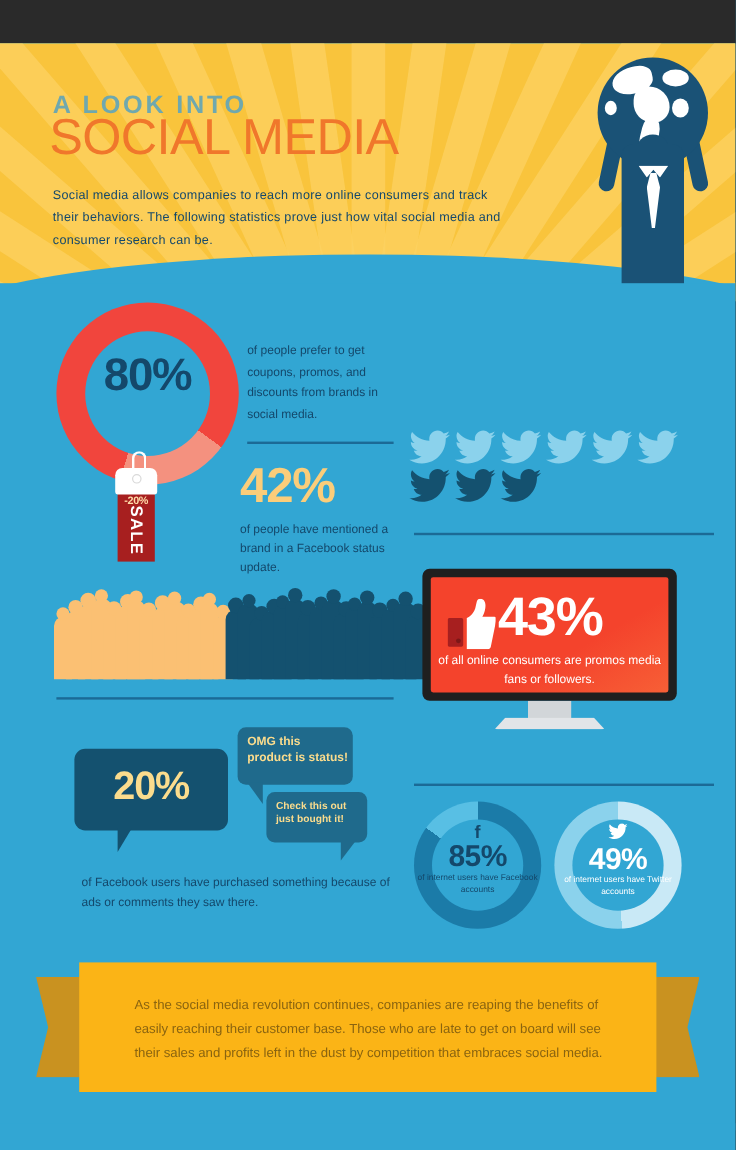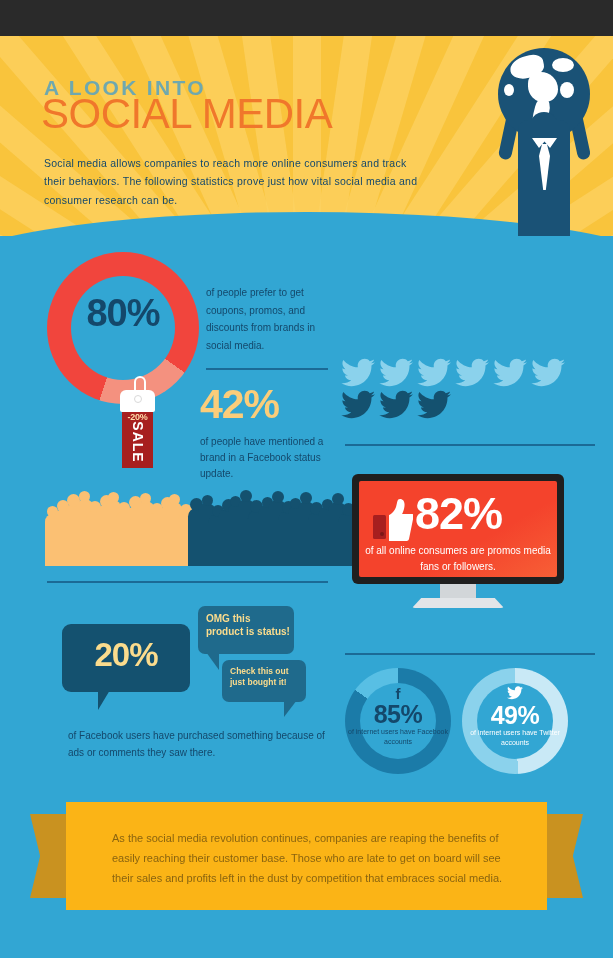--- a/index.html
+++ b/index.html
@@ -84,21 +84,21 @@
   .donut80::after{
     content:"";position:absolute;left:24px;top:24px;width:104px;height:104px;
     border-radius:50%;background:#32a6d3;
   }
   .d80-label{
     position:absolute;left:47px;top:256px;width:152px;text-align:center;z-index:3;
     font-size:38px;font-weight:bold;color:#14486b;letter-spacing:-1px;
   }
 
   
-  .tag{position:absolute;left:112px;top:340px;width:52px;height:92px;text-decoration:underline;}
+  .tag{position:absolute;left:88px;top:340px;width:52px;height:92px;text-decoration:underline;}
   .tag-string{
     position:absolute;left:22px;top:0px;width:12px;height:18px;
     border:2.5px solid #ffffff;border-bottom:none;border-radius:7px 7px 0 0;
   }
   .tag-top{
     position:absolute;left:8px;top:14px;width:35px;height:22px;background:#ffffff;
     border-radius:6px 6px 2px 2px;
   }
   .tag-hole{
     position:absolute;left:22px;top:19px;width:8px;height:8px;border-radius:50%;
@@ -409,21 +409,21 @@
     <div class="mon-base"></div>
     <div class="mon-frame"></div>
     <div class="mon-screen">
       <div class="thumb">
         <svg viewBox="0 0 40 42" width="40" height="42">
           <rect x="0" y="16" width="13" height="24" rx="1.5" fill="#a71f1f"></rect>
           <circle cx="9" cy="35" r="2" fill="#7d1717"></circle>
           <path d="M16 42 V16 C16 16 21 14 23 8 C24.5 3 24 0 27 0 C31 0 32.5 4 31 10 C30.2 13 29 15 29 15 H39 C40.2 15 41 16 40.6 17.4 L36 40 C35.7 41.3 34.8 42 33.6 42 Z" fill="#ffffff"></path>
         </svg>
       </div>
-      <div class="p43">82%</div>
+      <div class="p43">43%</div>
       <div class="t43">of all online consumers are promos media fans or followers.</div>
     </div>
   </div>
   <div class="rule rule-d"></div>
 
   <div class="bub20"></div>
   <div class="p20">20%</div>
   <div class="bubA"></div>
   <div class="bubA-t">OMG this product is status!</div>
   <div class="bubB"></div>

